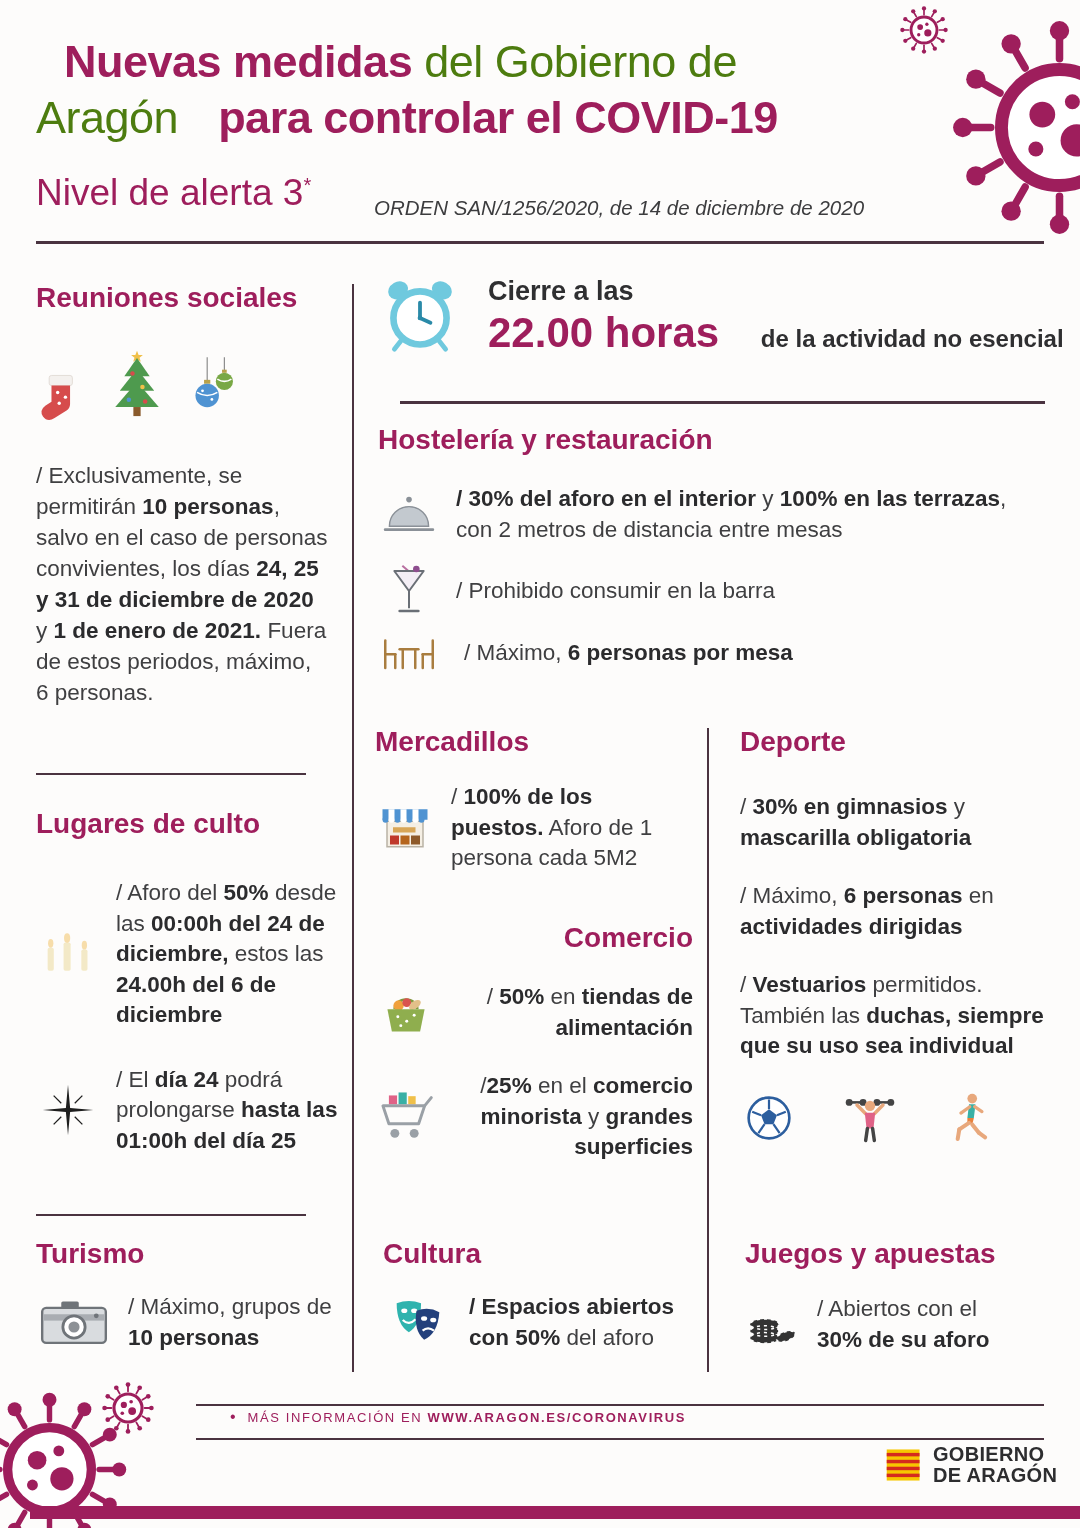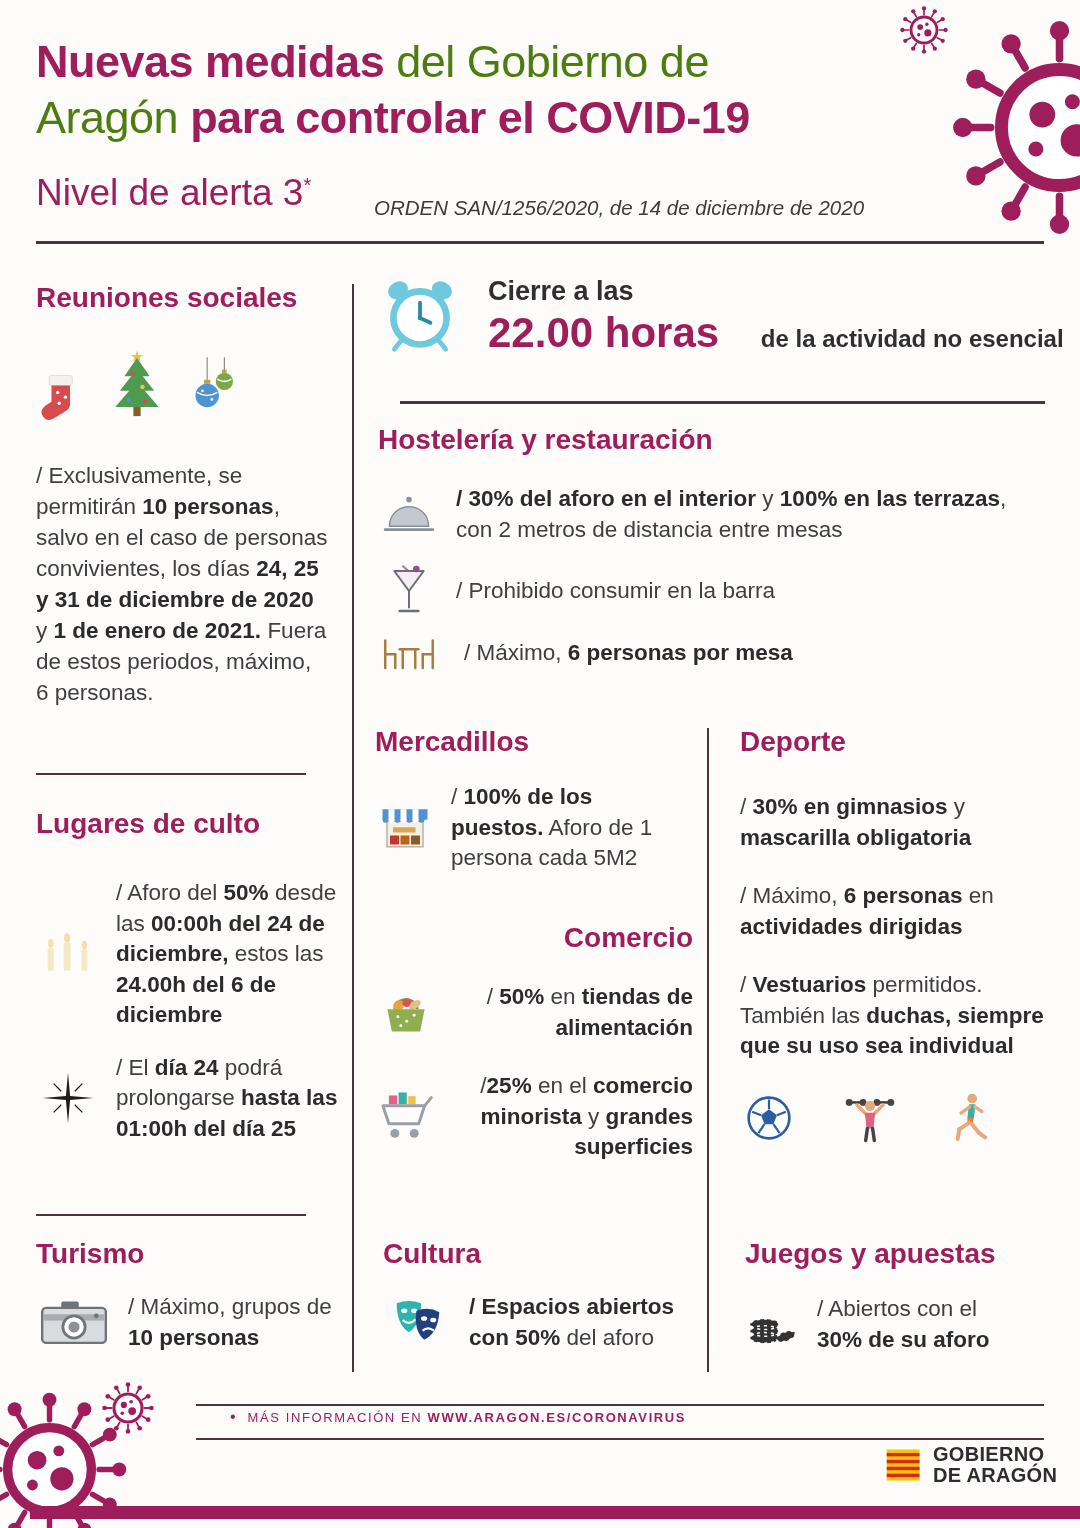--- a/index.html
+++ b/index.html
@@ -12,21 +12,21 @@
   html,body{background:#ffffff;}
   .page{
     position:relative;width:1080px;height:1528px;margin:0 auto;
     background:#fdfcfb;overflow:hidden;
     font-family:"Liberation Sans","DejaVu Sans",sans-serif;
     color:var(--dark);
   }
   .abs{position:absolute;}
   
   .title-block{left:36px;top:34px;width:880px;font-size:45px;line-height:56px;letter-spacing:-0.5px;}
-  .t-accent{color:var(--accent);font-weight:700;}
+  .t-accent{color:var(--accent);font-weight:700;margin-left:28px;}
   .t-dark{color:#4d7c0f;font-weight:400;}
   .alert-level{left:36px;top:172px;font-size:37px;color:var(--accent);font-weight:400;}
   .alert-level sup{font-size:20px;}
   .order-ref{left:374px;top:196px;font-size:20.5px;font-style:italic;color:#3c3c3e;}
   
   .hrule,.vrule{background:var(--rule);}
   .rule-header{left:36px;top:241px;width:1008px;height:3px;}
   .rule-closure{left:400px;top:401px;width:645px;height:2.5px;}
   .rule-left-1{left:36px;top:773px;width:270px;height:1.5px;}
   .rule-left-2{left:36px;top:1214px;width:270px;height:1.5px;}
@@ -38,21 +38,21 @@
   .sec-title{font-size:28px;font-weight:700;color:var(--accent);}
   .body{font-size:22.5px;line-height:30.5px;color:var(--dark);}
   .body .b{font-weight:700;color:#2b2b2d;}
   .item{display:flex;align-items:center;gap:16px;}
   .ico{flex:0 0 auto;display:flex;justify-content:center;}
   
   .sec-reuniones{left:36px;top:282px;width:292px;}
   .xmas-row{display:flex;align-items:flex-end;gap:24px;margin-top:20px;height:100px;}
   .sec-reuniones .body{margin-top:26px;line-height:31px;}
   .sec-culto{left:36px;top:808px;width:302px;}
-  .sec-culto .item{margin-top:22px;}
+  .sec-culto .item{margin-top:34px;}
   .sec-culto .item:first-of-type{margin-top:38px;}
   .sec-culto .ico{width:64px;}
   .sec-culto .body{width:238px;}
   .sec-turismo{left:36px;top:1238px;width:310px;}
   .sec-turismo .item{margin-top:22px;}
   .sec-turismo .ico{width:76px;}
   .sec-turismo .body{width:210px;}
   .closure-block{left:382px;top:276px;width:665px;display:flex;gap:30px;align-items:flex-start;}
   .closure-text .l1{font-size:27px;font-weight:700;color:#2f2f31;}
   .closure-text .l2{margin-top:2px;white-space:nowrap;}

